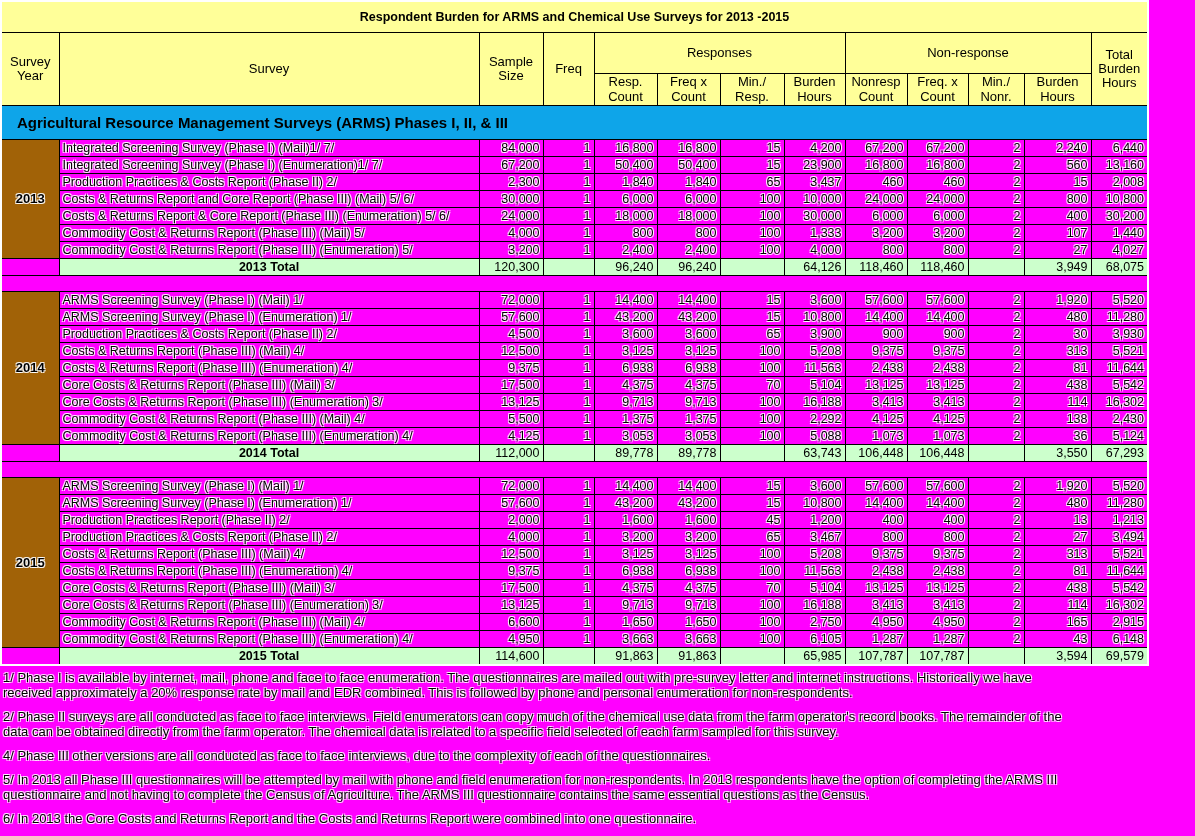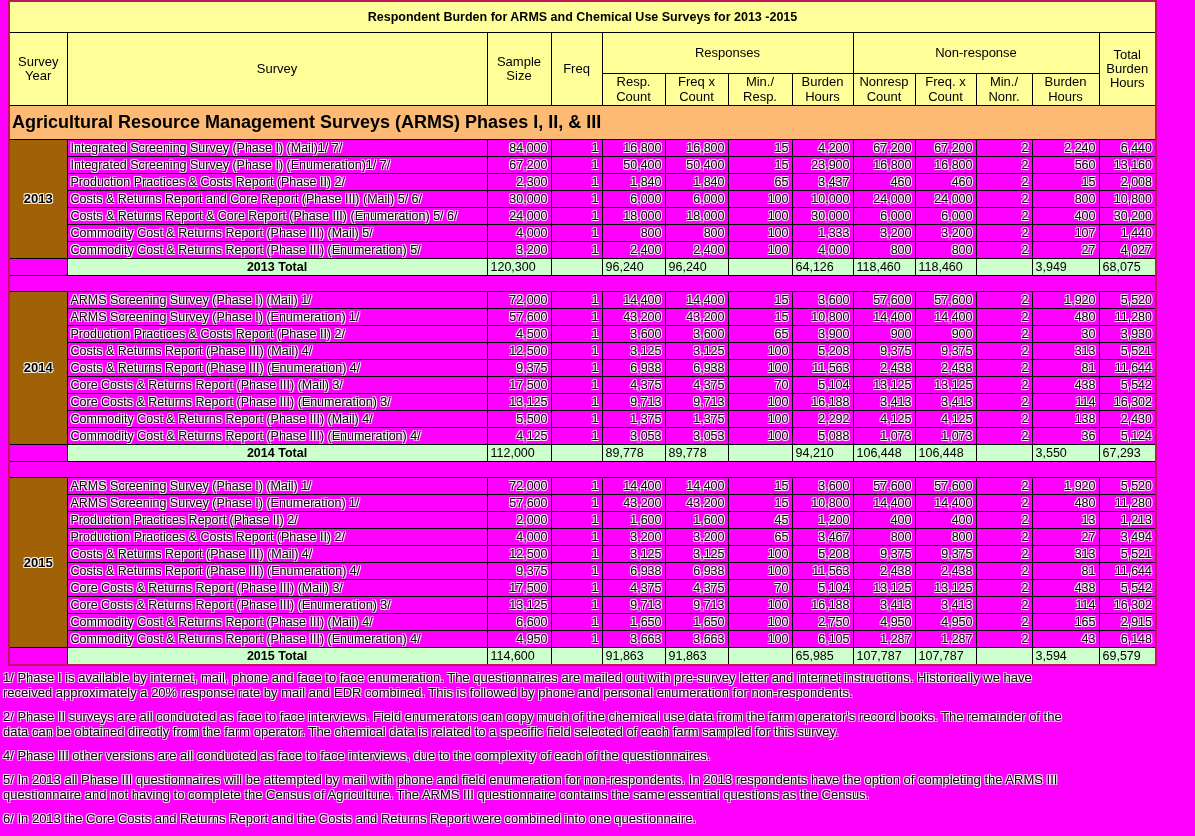--- a/index.html
+++ b/index.html
@@ -8,23 +8,22 @@
     width: 1195px;
     height: 836px;
     background: #FF00FF;
     font-family: "Liberation Sans", sans-serif;
     overflow: hidden;
   }
   table.burden {
     border-collapse: collapse;
     table-layout: fixed;
     width: 1020px;
-    border: 2px solid #be185d;
+    border: 2px solid #ffffff;
     background: #FF00FF;
-    margin-left: 8px;
   }
   .burden th, .burden td {
     border: 1px solid #000;
     padding: 0 3px;
     overflow: hidden;
     white-space: nowrap;
     font-size: 12.5px;
     color: #000;
   }
   .title-cell {
@@ -39,26 +38,26 @@
     background: #FFFF99;
     font-weight: normal;
     text-align: center;
     white-space: normal;
     font-size: 13px;
     line-height: 1.1;
   }
   .head-top th { height: 40px; }
   .head-sub th { height: 31px; }
   .section-bar td {
-    background: #fdba74;
+    background: #0ea5e9;
     font-weight: bold;
     text-align: left;
-    font-size: 18px;
+    font-size: 15px;
     height: 33px;
-    padding-left: 2px;
+    padding-left: 15px;
   }
   .data-row td {
     background: #FF00FF;
     height: 16px;
     line-height: 16px;
     text-shadow: 1px 1px 0 rgba(255,255,255,.85), -1px -1px 0 rgba(255,255,255,.85),
                  1px -1px 0 rgba(255,255,255,.85), -1px 1px 0 rgba(255,255,255,.85);
   }
   .data-row td.num-cell { text-align: right; }
   td.year-cell {
@@ -67,20 +66,21 @@
     text-align: center;
     vertical-align: middle;
     font-size: 13px;
     text-shadow: 1px 1px 0 rgba(255,255,255,.85), -1px -1px 0 rgba(255,255,255,.85),
                  1px -1px 0 rgba(255,255,255,.85), -1px 1px 0 rgba(255,255,255,.85);
   }
   .total-row td {
     background: #CCFFCC;
     height: 16px;
     line-height: 16px;
+    text-align: right;
   }
   .total-row td.year-empty { background: #FF00FF; }
   .total-row td.total-label {
     font-weight: bold;
     text-align: center;
   }
   .sep-row td {
     background: #FF00FF;
     height: 15px;
     border-left: none;
@@ -391,21 +391,21 @@
         <td class="num-cell">5,124</td>
       </tr>
       <tr class="total-row">
         <td class="year-empty"></td>
         <td class="total-label">2014 Total</td>
         <td class="num-cell">112,000</td>
         <td class="num-cell"></td>
         <td class="num-cell">89,778</td>
         <td class="num-cell">89,778</td>
         <td class="num-cell"></td>
-        <td class="num-cell">94,210</td>
+        <td class="num-cell">63,743</td>
         <td class="num-cell">106,448</td>
         <td class="num-cell">106,448</td>
         <td class="num-cell"></td>
         <td class="num-cell">3,550</td>
         <td class="num-cell">67,293</td>
       </tr>
       <tr class="sep-row">
         <td colspan="13"></td>
       </tr>
       <tr class="data-row">

